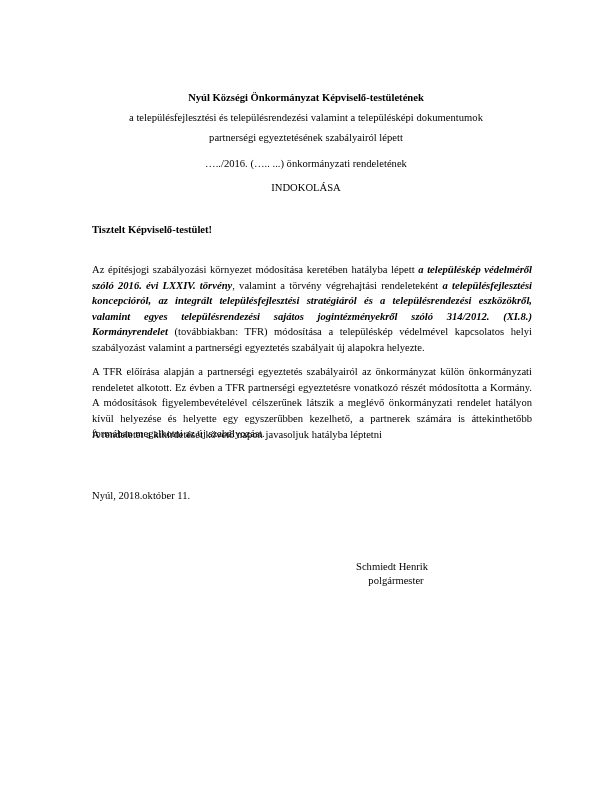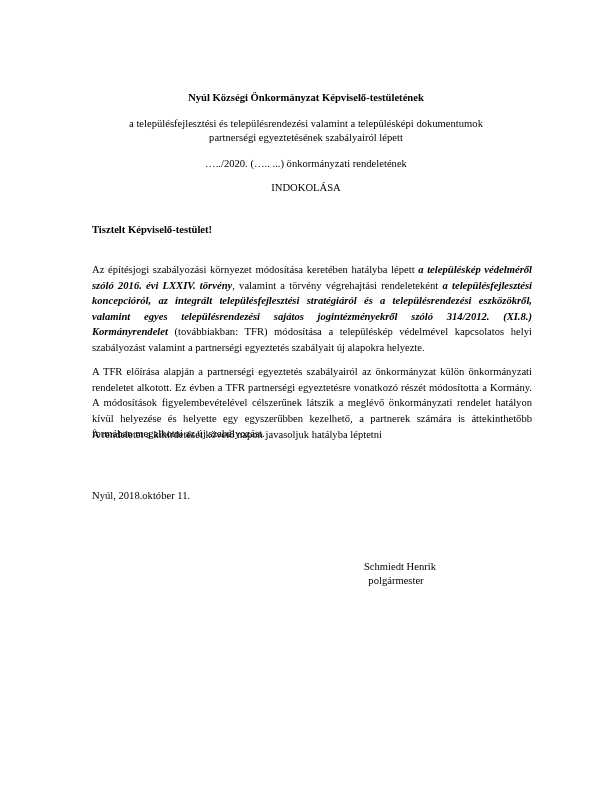--- a/index.html
+++ b/index.html
@@ -8,28 +8,28 @@
   .center { position: absolute; left: 0; width: 612px; text-align: center; }
   .bold { font-weight: bold; }
   .para { position: absolute; left: 92px; width: 440px; text-align: justify; line-height: 15.6px; }
   .line { position: absolute; white-space: nowrap; }
   i { font-style: italic; font-weight: bold; }
 </style>
 </head>
 <body>
 
 <div class="center bold" style="top:92px;">Nyúl Községi Önkormányzat Képviselő-testületének</div>
-<div class="center" style="top:118px;">a településfejlesztési és településrendezési valamint a településképi dokumentumok</div>
+<div class="center" style="top:112px;">a településfejlesztési és településrendezési valamint a településképi dokumentumok</div>
 <div class="center" style="top:132px;">partnerségi egyeztetésének szabályairól lépett</div>
-<div class="center" style="top:158px;">…../2020. (….. ...) önkormányzati rendeletének</div>
+<div class="center" style="top:158px;">…../2016. (….. ...) önkormányzati rendeletének</div>
 <div class="center" style="top:182px;">INDOKOLÁSA</div>
 
 <div class="line bold" style="left:92px; top:224px;">Tisztelt Képviselő-testület!</div>
 
 <div class="para" style="top:262px;"><span>Az építésjogi szabályozási környezet módosítása keretében hatályba lépett </span><i>a településkép védelméről szóló 2016. évi LXXIV. törvény</i><span>, valamint a törvény végrehajtási rendeleteként </span><i>a településfejlesztési koncepcióról, az integrált településfejlesztési stratégiáról és a településrendezési eszközökről, valamint egyes településrendezési sajátos jogintézményekről szóló 314/2012. (XI.8.) Kormányrendelet</i><span> (továbbiakban: TFR) módosítása a településkép védelmével kapcsolatos helyi szabályozást valamint a partnerségi egyeztetés szabályait új alapokra helyezte.</span></div>
 
 <div class="para" style="top:364px;">A TFR előírása alapján a partnerségi egyeztetés szabályairól az önkormányzat külön önkormányzati rendeletet alkotott. Ez évben a TFR partnerségi egyeztetésre vonatkozó részét módosította a Kormány. A módosítások figyelembevételével célszerűnek látszik a meglévő önkormányzati rendelet hatályon kívül helyezése és helyette egy egyszerűbben kezelhető, a partnerek számára is áttekinthetőbb formában megalkotni az új szabályozást.</div>
 <div class="para" style="top:427px;">A rendeletet a kihirdetését követő napon javasoljuk hatályba léptetni</div>
 
 <div class="line" style="left:92px; top:482px;margin-top:8px;">Nyúl, 2018.október 11.</div>
 
-<div class="line" style="left:356px; width:80px; text-align:right; top:561px;">Schmiedt Henrik</div>
+<div class="line" style="left:356px; width:80px; text-align:left; top:561px;">Schmiedt Henrik</div>
 <div class="line" style="left:356px; width:80px; text-align:center; top:575px;">polgármester</div>
 
 </body></html>

